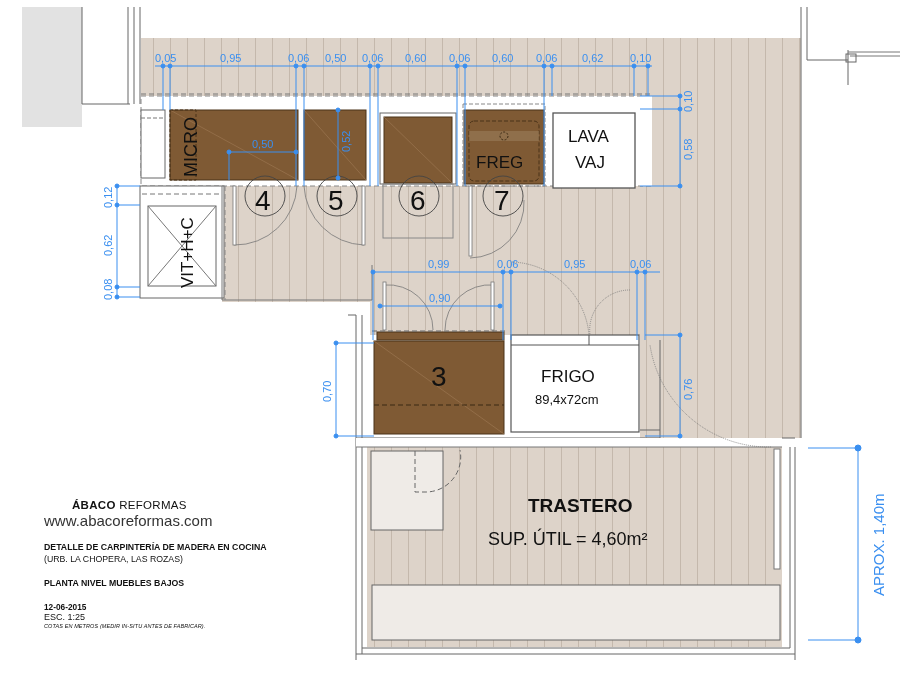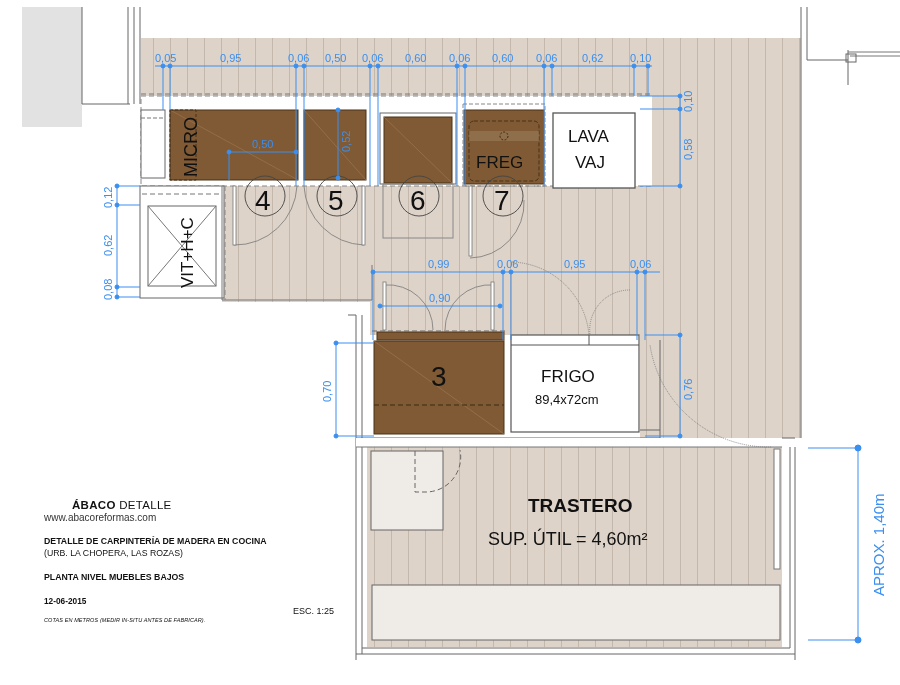--- a/index.html
+++ b/index.html
@@ -3,26 +3,26 @@
 <meta charset="utf-8">
 <style>
   html,body{margin:0;padding:0;background:#ffffff;}
   body{width:900px;height:685px;position:relative;overflow:hidden;font-family:"Liberation Sans",sans-serif;}
   svg{position:absolute;left:0;top:0;}
   .dim{font-family:"Liberation Sans",sans-serif;font-size:11px;fill:#3a8ff0;}
   .lbl{font-family:"Liberation Sans",sans-serif;fill:#111;}
   .title-block{position:absolute;left:44px;top:499px;width:290px;color:#111;}
   .tb-brand{font-size:11.5px;letter-spacing:0.3px;}
   .tb-brand b{font-weight:bold;margin-left:28px;}
-  .tb-url{font-size:10px;color:#333;margin-top:1px;}
+  .tb-url{font-size:15px;color:#333;margin-top:1px;}
   .tb-title{font-size:9.5px;font-weight:bold;margin-top:12px;transform:scaleX(0.92);transform-origin:left;white-space:nowrap;}
   .tb-sub{font-size:9.5px;margin-top:1px;transform:scaleX(0.92);transform-origin:left;white-space:nowrap;}
   .tb-plan{font-size:9.5px;font-weight:bold;margin-top:13px;transform:scaleX(0.92);transform-origin:left;white-space:nowrap;}
   .tb-date{font-size:9px;font-weight:bold;margin-top:14px;transform:scaleX(0.92);transform-origin:left;}
-  .tb-scale{font-size:9px;margin-top:0px;text-align:right;}
+  .tb-scale{font-size:9px;margin-top:0px;}
   .tb-note{font-size:5.5px;font-style:italic;margin-top:1px;letter-spacing:0.1px;white-space:nowrap;}
 </style>
 </head>
 <body>
 
 <svg width="900" height="685" viewBox="0 0 900 685" xmlns="http://www.w3.org/2000/svg">
   <defs>
     <pattern id="planks" patternUnits="userSpaceOnUse" width="17" height="10">
       <rect width="17" height="10" fill="#ddd3c9"></rect>
       <line x1="0.5" y1="0" x2="0.5" y2="10" stroke="#c4b8ac" stroke-width="1"></line>
@@ -273,21 +273,21 @@
     <text class="lbl" style="font-size:28px" x="494" y="210">7</text>
     <text class="lbl" style="font-size:28px" x="431" y="386">3</text>
     <text class="lbl" style="font-size:17px" x="541" y="382">FRIGO</text>
     <text class="lbl" style="font-size:13px" x="535" y="404">89,4x72cm</text>
     <text class="lbl" style="font-size:19px;font-weight:bold" x="528" y="512">TRASTERO</text>
     <text class="lbl" style="font-size:18px" x="488" y="545">SUP. ÚTIL = 4,60m²</text>
   </g>
 </svg>
 
 <div class="title-block">
-  <div class="tb-brand"><b>ÁBACO</b><span> DETALLE</span></div>
+  <div class="tb-brand"><b>ÁBACO</b><span> REFORMAS</span></div>
   <div class="tb-url">www.abacoreformas.com</div>
   <div class="tb-title">DETALLE DE CARPINTERÍA DE MADERA EN COCINA</div>
   <div class="tb-sub">(URB. LA CHOPERA, LAS ROZAS)</div>
   <div class="tb-plan">PLANTA NIVEL MUEBLES BAJOS</div>
   <div class="tb-date">12-06-2015</div>
   <div class="tb-scale">ESC. 1:25</div>
   <div class="tb-note">COTAS EN METROS (MEDIR IN-SITU ANTES DE FABRICAR).</div>
 </div>
 
 </body></html>

